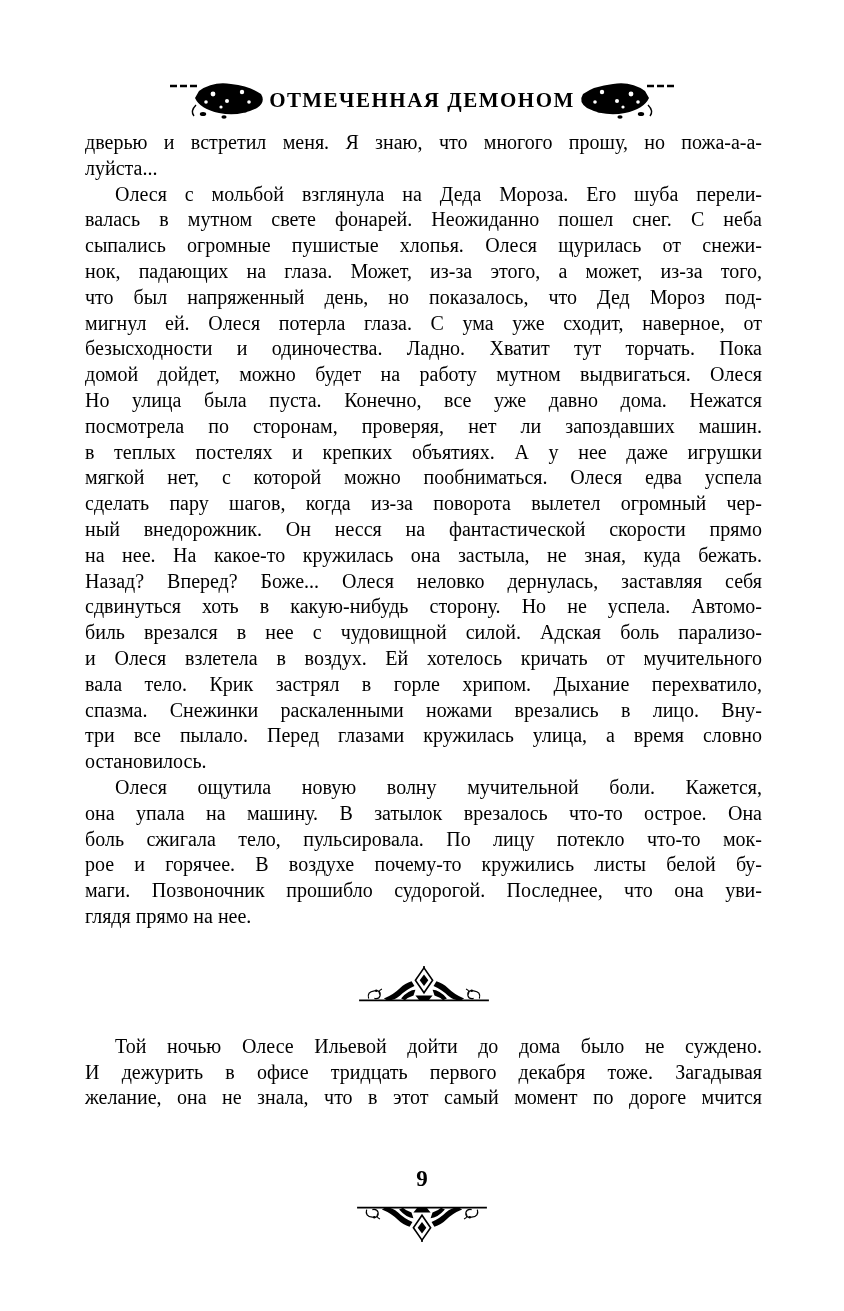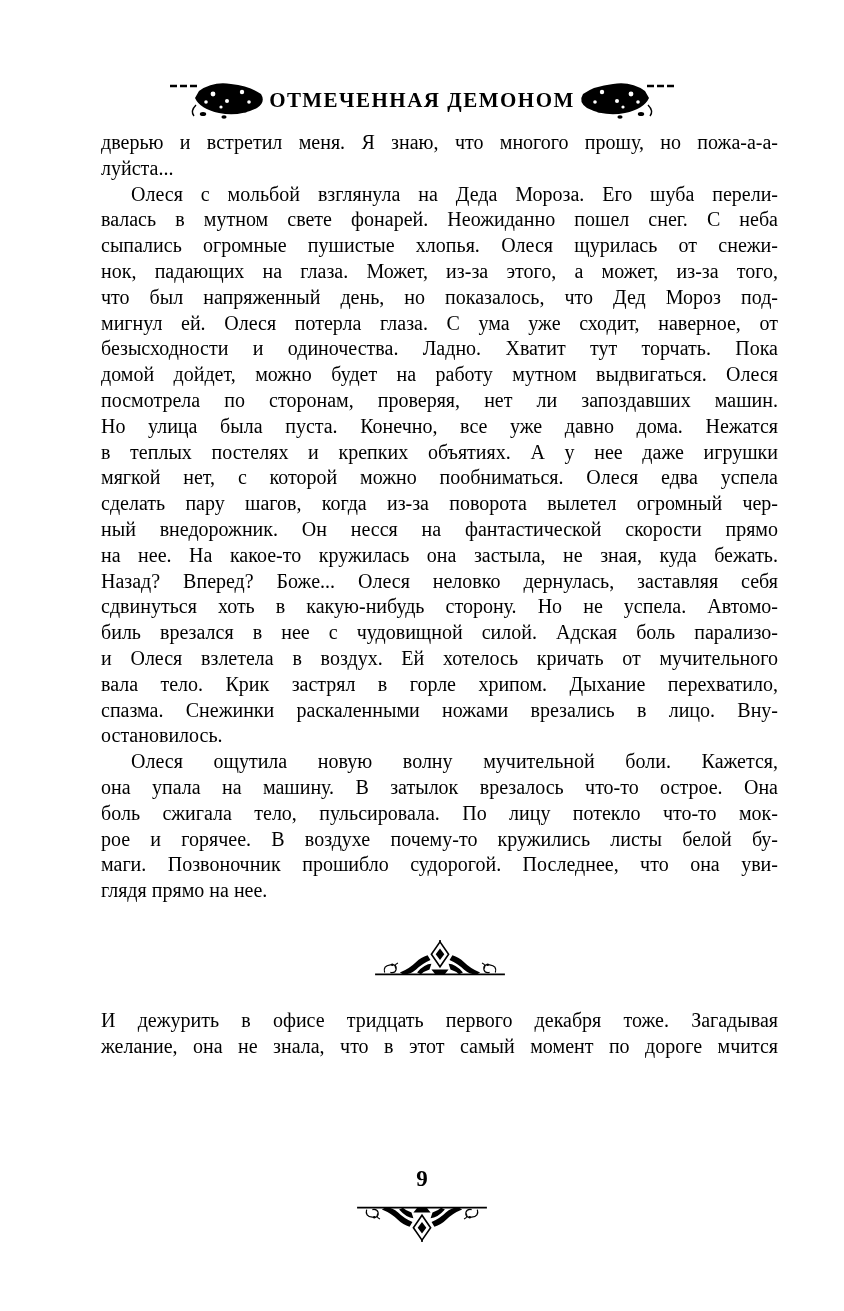--- a/index.html
+++ b/index.html
@@ -27,21 +27,20 @@
     white-space: nowrap;
   }
   .flourish { width: 100px; height: 40px; display: block; }
   .flourish.mirrored { transform: scaleX(-1); }
   .body-text {
     position: absolute;
     left: 85px; top: 130px;
     width: 677px;
     font-size: 20px;
     line-height: 25.8px;
-    margin-left: 16px;
   }
   .line { text-align: justify; text-align-last: justify; }
   .line.lastline { text-align-last: left; }
   .line.indent { text-indent: 30px; }
   .divider-wrap {
     width: 134px; height: 42px;
     margin: 36px auto 26px auto;
   }
   .divider-wrap svg { width: 134px; height: 42px; display: block; }
   .footer-number {
@@ -114,47 +113,49 @@
         <div class="line">дверью и встретил меня. Я знаю, что многого прошу, но пожа-а-а-</div>
         <div class="line lastline">луйста...</div>
         <div class="line indent">Олеся с мольбой взглянула на Деда Мороза. Его шуба перели-</div>
         <div class="line">валась в мутном свете фонарей. Неожиданно пошел снег. С неба</div>
         <div class="line">сыпались огромные пушистые хлопья. Олеся щурилась от снежи-</div>
         <div class="line">нок, падающих на глаза. Может, из-за этого, а может, из-за того,</div>
         <div class="line">что был напряженный день, но показалось, что Дед Мороз под-</div>
         <div class="line">мигнул ей. Олеся потерла глаза. С ума уже сходит, наверное, от</div>
         <div class="line">безысходности и одиночества. Ладно. Хватит тут торчать. Пока</div>
         <div class="line">домой дойдет, можно будет на работу мутном выдвигаться. Олеся</div>
+        <div class="line">Но улица была пуста. Конечно, все уже давно дома. Нежатся</div>
         <div class="line">посмотрела по сторонам, проверяя, нет ли запоздавших машин.</div>
-        <div class="line">Но улица была пуста. Конечно, все уже давно дома. Нежатся</div>
         <div class="line">в теплых постелях и крепких объятиях. А у нее даже игрушки</div>
         <div class="line">мягкой нет, с которой можно пообниматься. Олеся едва успела</div>
         <div class="line">сделать пару шагов, когда из-за поворота вылетел огромный чер-</div>
         <div class="line">ный внедорожник. Он несся на фантастической скорости прямо</div>
         <div class="line">на нее. На какое-то кружилась она застыла, не зная, куда бежать.</div>
         <div class="line">Назад? Вперед? Боже... Олеся неловко дернулась, заставляя себя</div>
         <div class="line">сдвинуться хоть в какую-нибудь сторону. Но не успела. Автомо-</div>
         <div class="line">биль врезался в нее с чудовищной силой. Адская боль парализо-</div>
         <div class="line">и Олеся взлетела в воздух. Ей хотелось кричать от мучительного</div>
         <div class="line">вала тело. Крик застрял в горле хрипом. Дыхание перехватило,</div>
         <div class="line">спазма. Снежинки раскаленными ножами врезались в лицо. Вну-</div>
+        <div class="line">три все пылало. Перед глазами кружилась улица, а время словно</div>
         <div class="line lastline">остановилось.</div>
         <div class="line indent">Олеся ощутила новую волну мучительной боли. Кажется,</div>
         <div class="line">она упала на машину. В затылок врезалось что-то острое. Она</div>
         <div class="line">боль сжигала тело, пульсировала. По лицу потекло что-то мок-</div>
         <div class="line">рое и горячее. В воздухе почему-то кружились листы белой бу-</div>
         <div class="line">маги. Позвоночник прошибло судорогой. Последнее, что она уви-</div>
         <div class="line lastline">глядя прямо на нее.</div>
       </div>
     <div class="divider-wrap">
       <svg>
           <use href="#sym-tailpiece"></use>
         </svg>
     </div>
     <div>
+        <div class="line indent">Той ночью Олесе Ильевой дойти до дома было не суждено.</div>
         <div class="line">И дежурить в офисе тридцать первого декабря тоже. Загадывая</div>
         <div class="line">желание, она не знала, что в этот самый момент по дороге мчится</div>
       </div>
   </div>
 
   <div class="footer-number">9</div>
   <div class="footer-ornament">
     <svg>
         <use href="#sym-tailpiece"></use>
       </svg>

